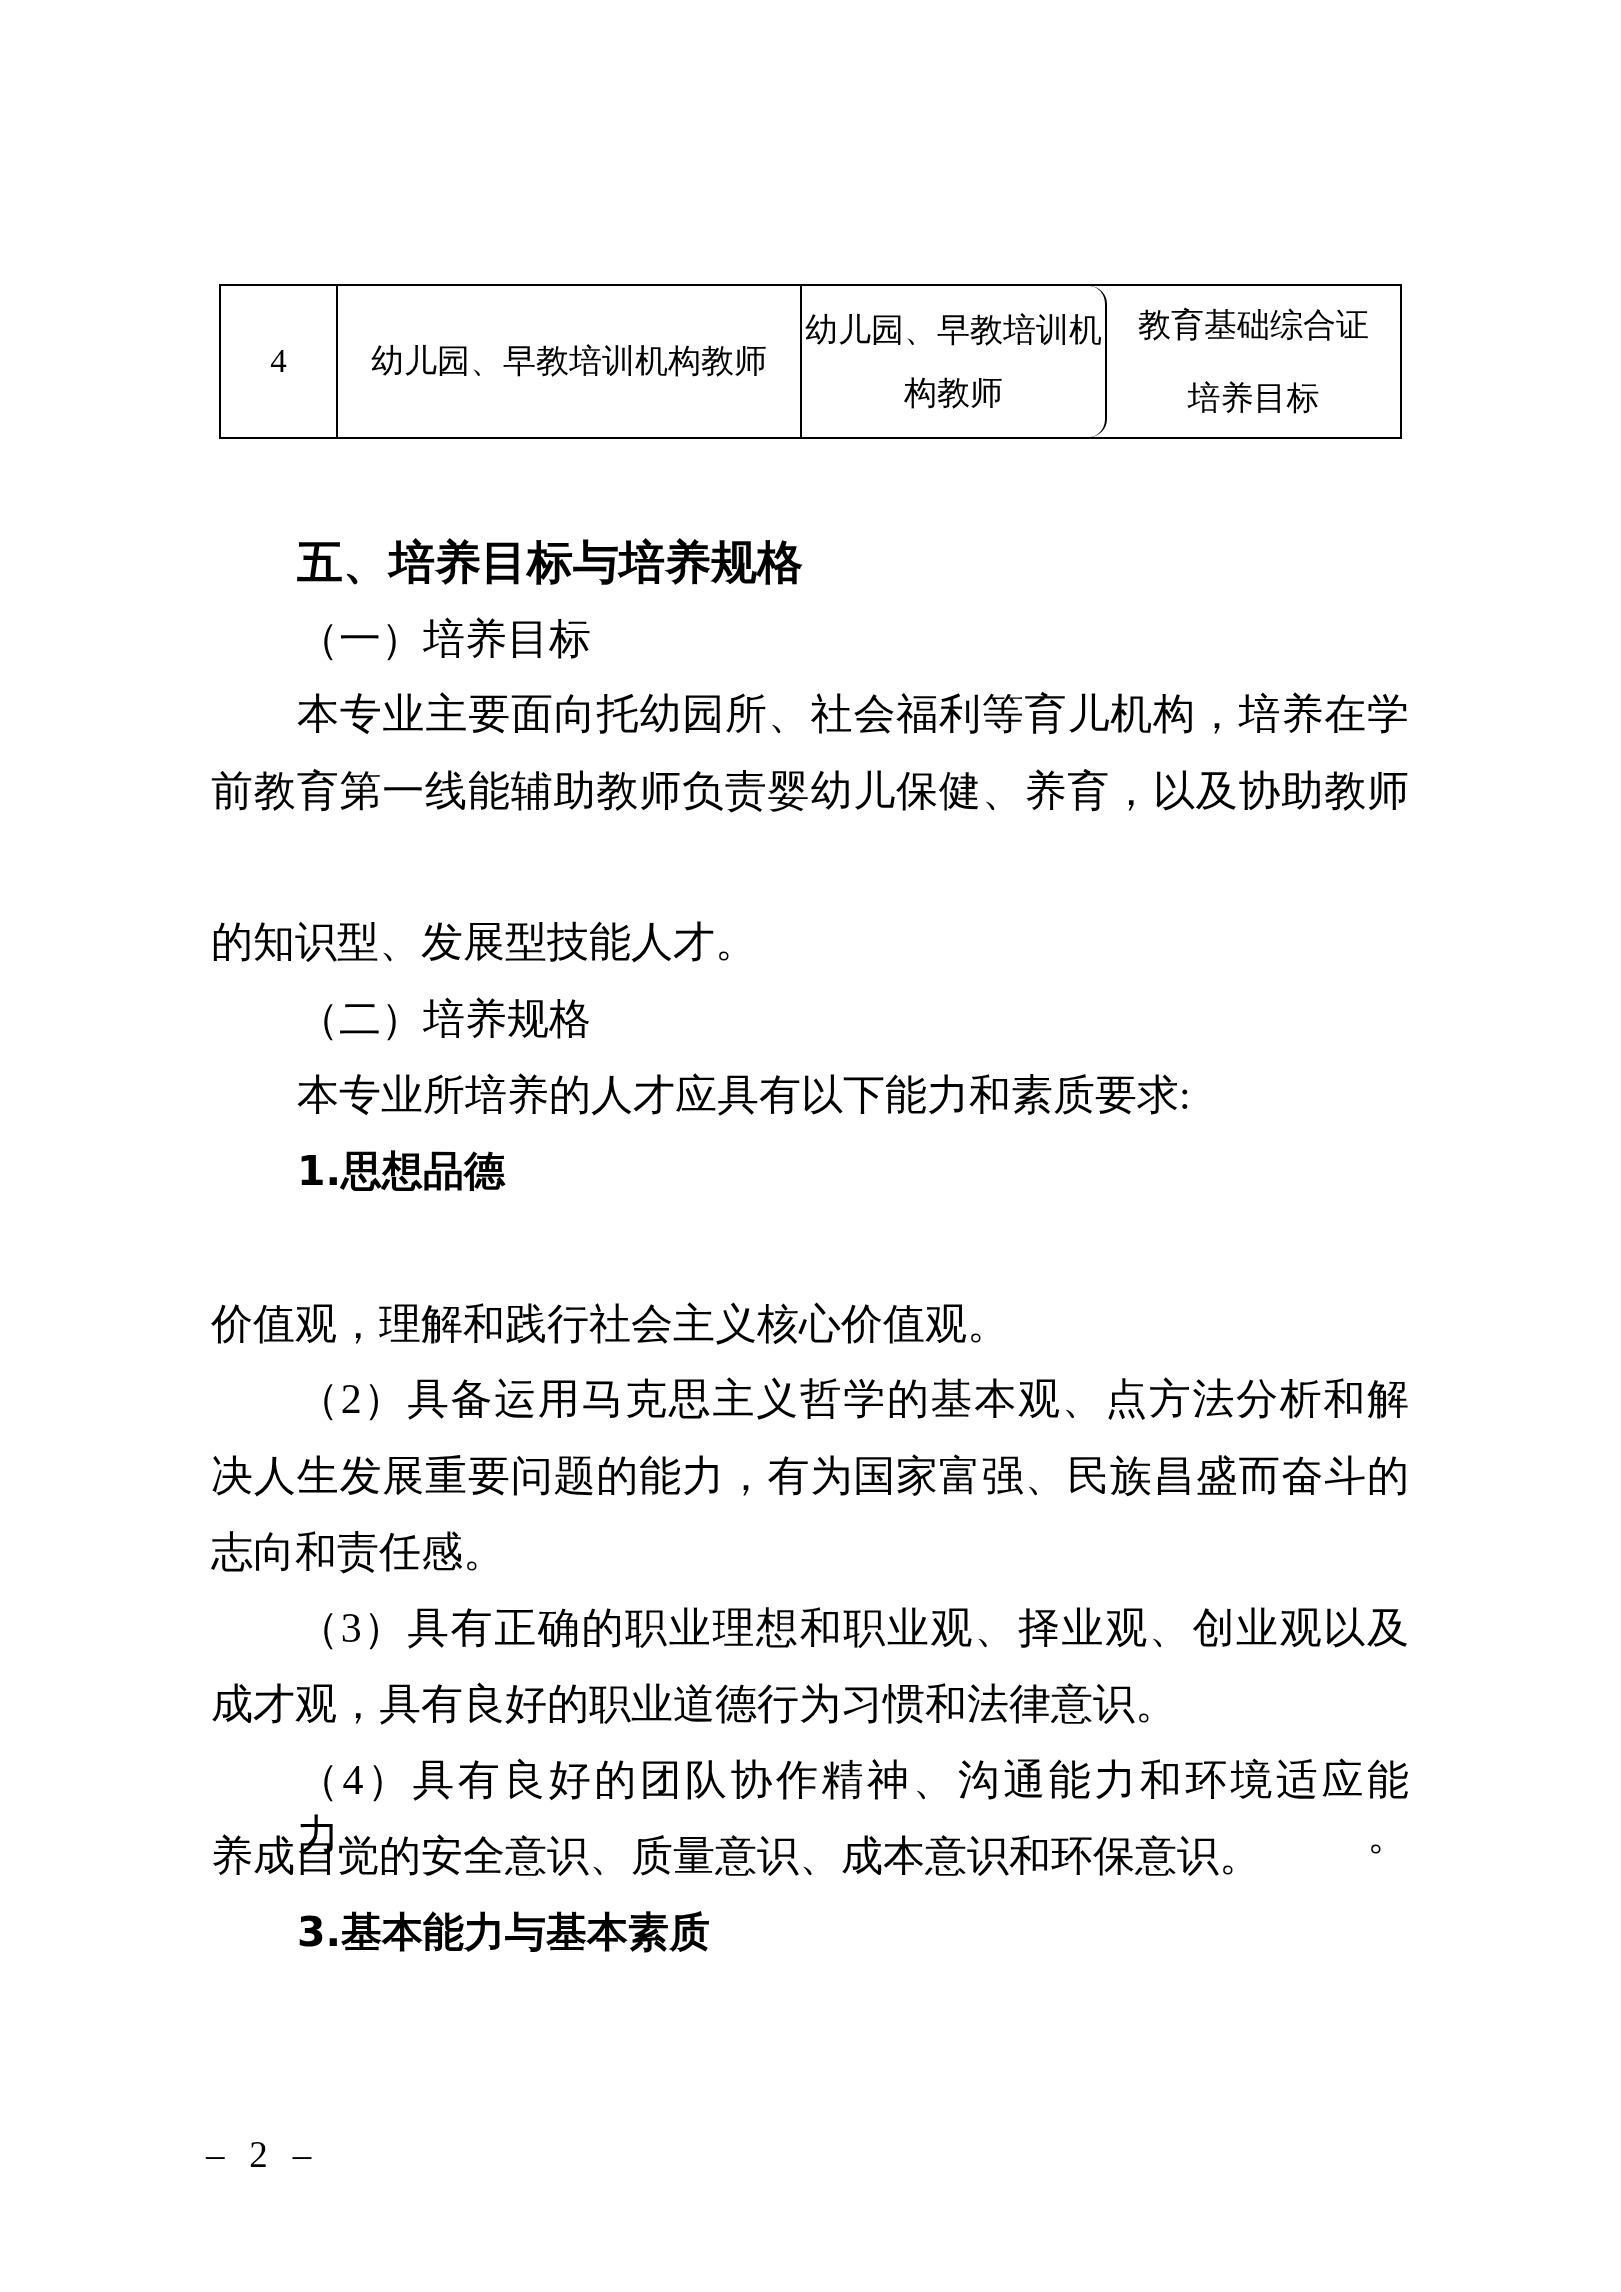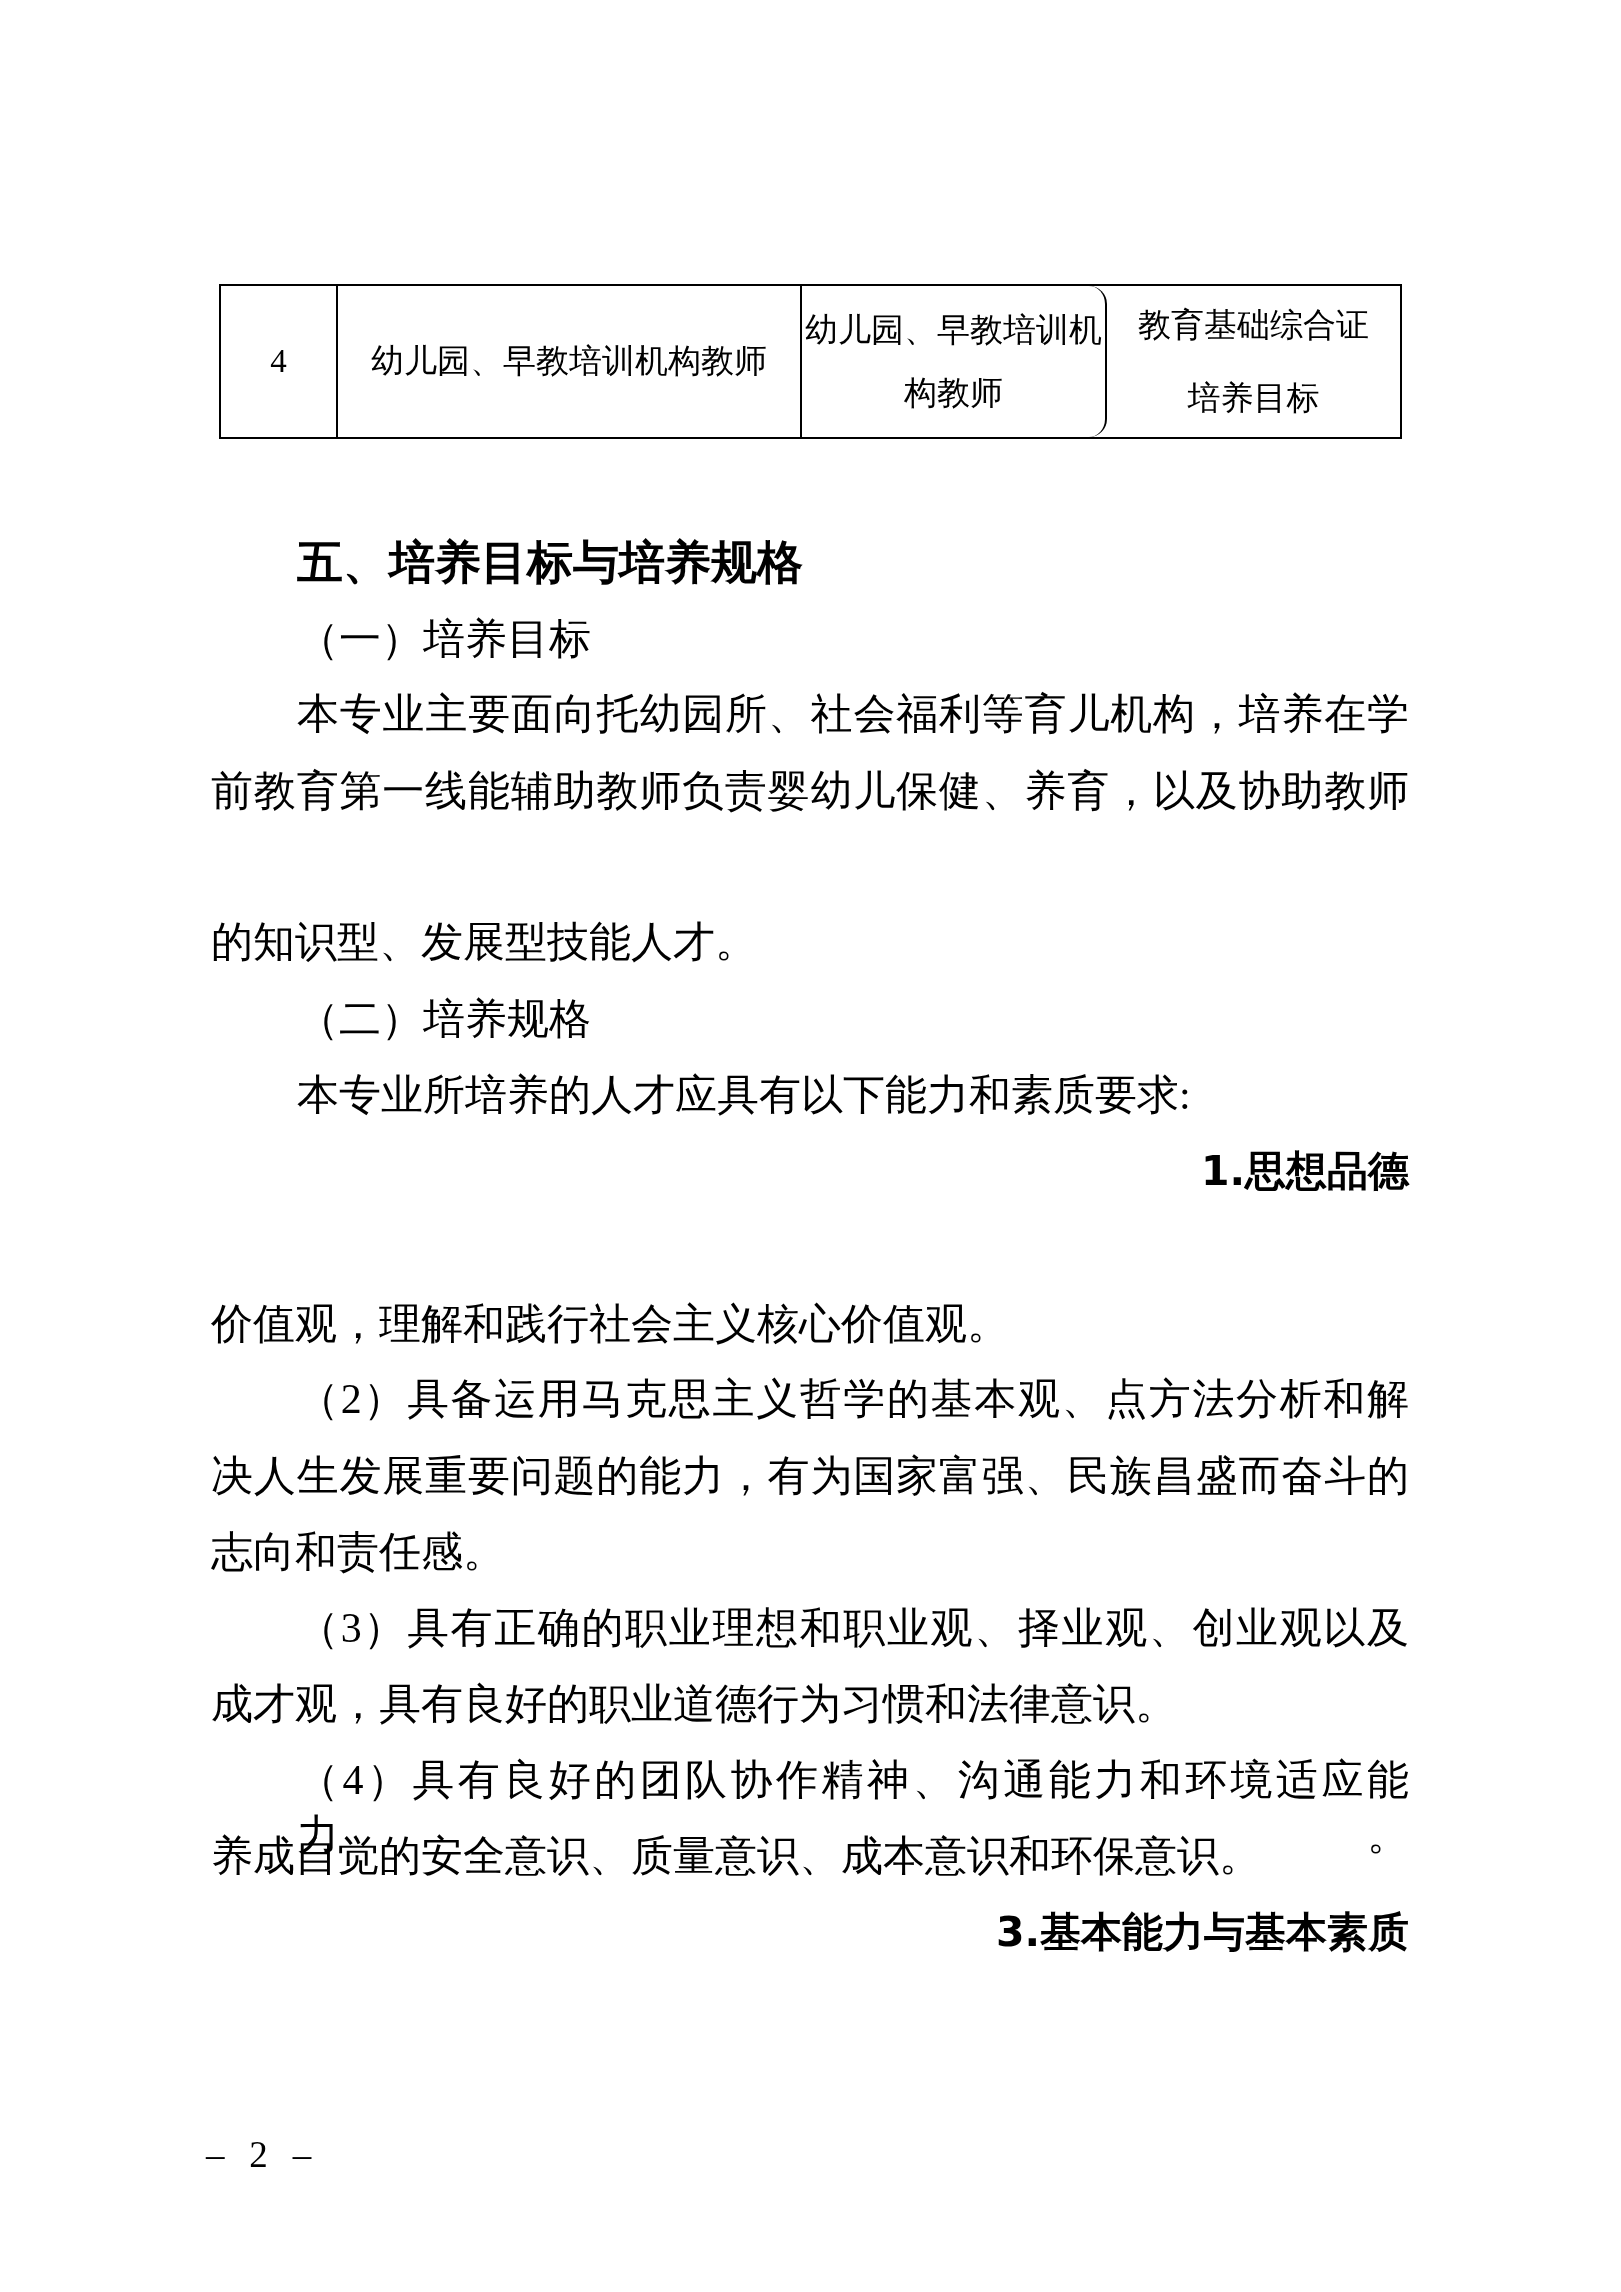--- a/index.html
+++ b/index.html
@@ -49,21 +49,20 @@
   .full{text-align:justify;text-align-last:justify;}
   .h1{
     font-family:"DejaVu Sans", sans-serif;
     font-weight:bold;
     font-size:46px;
   }
   .h2{
     font-family:"DejaVu Sans", sans-serif;
     font-weight:bold;
     font-size:41px;
-    text-align:right;
   }
 
   
   .footer{
     position:absolute;
     left:206px;top:2133px;
     font-size:37px;
     letter-spacing:7.8px;
   }
 </style>

